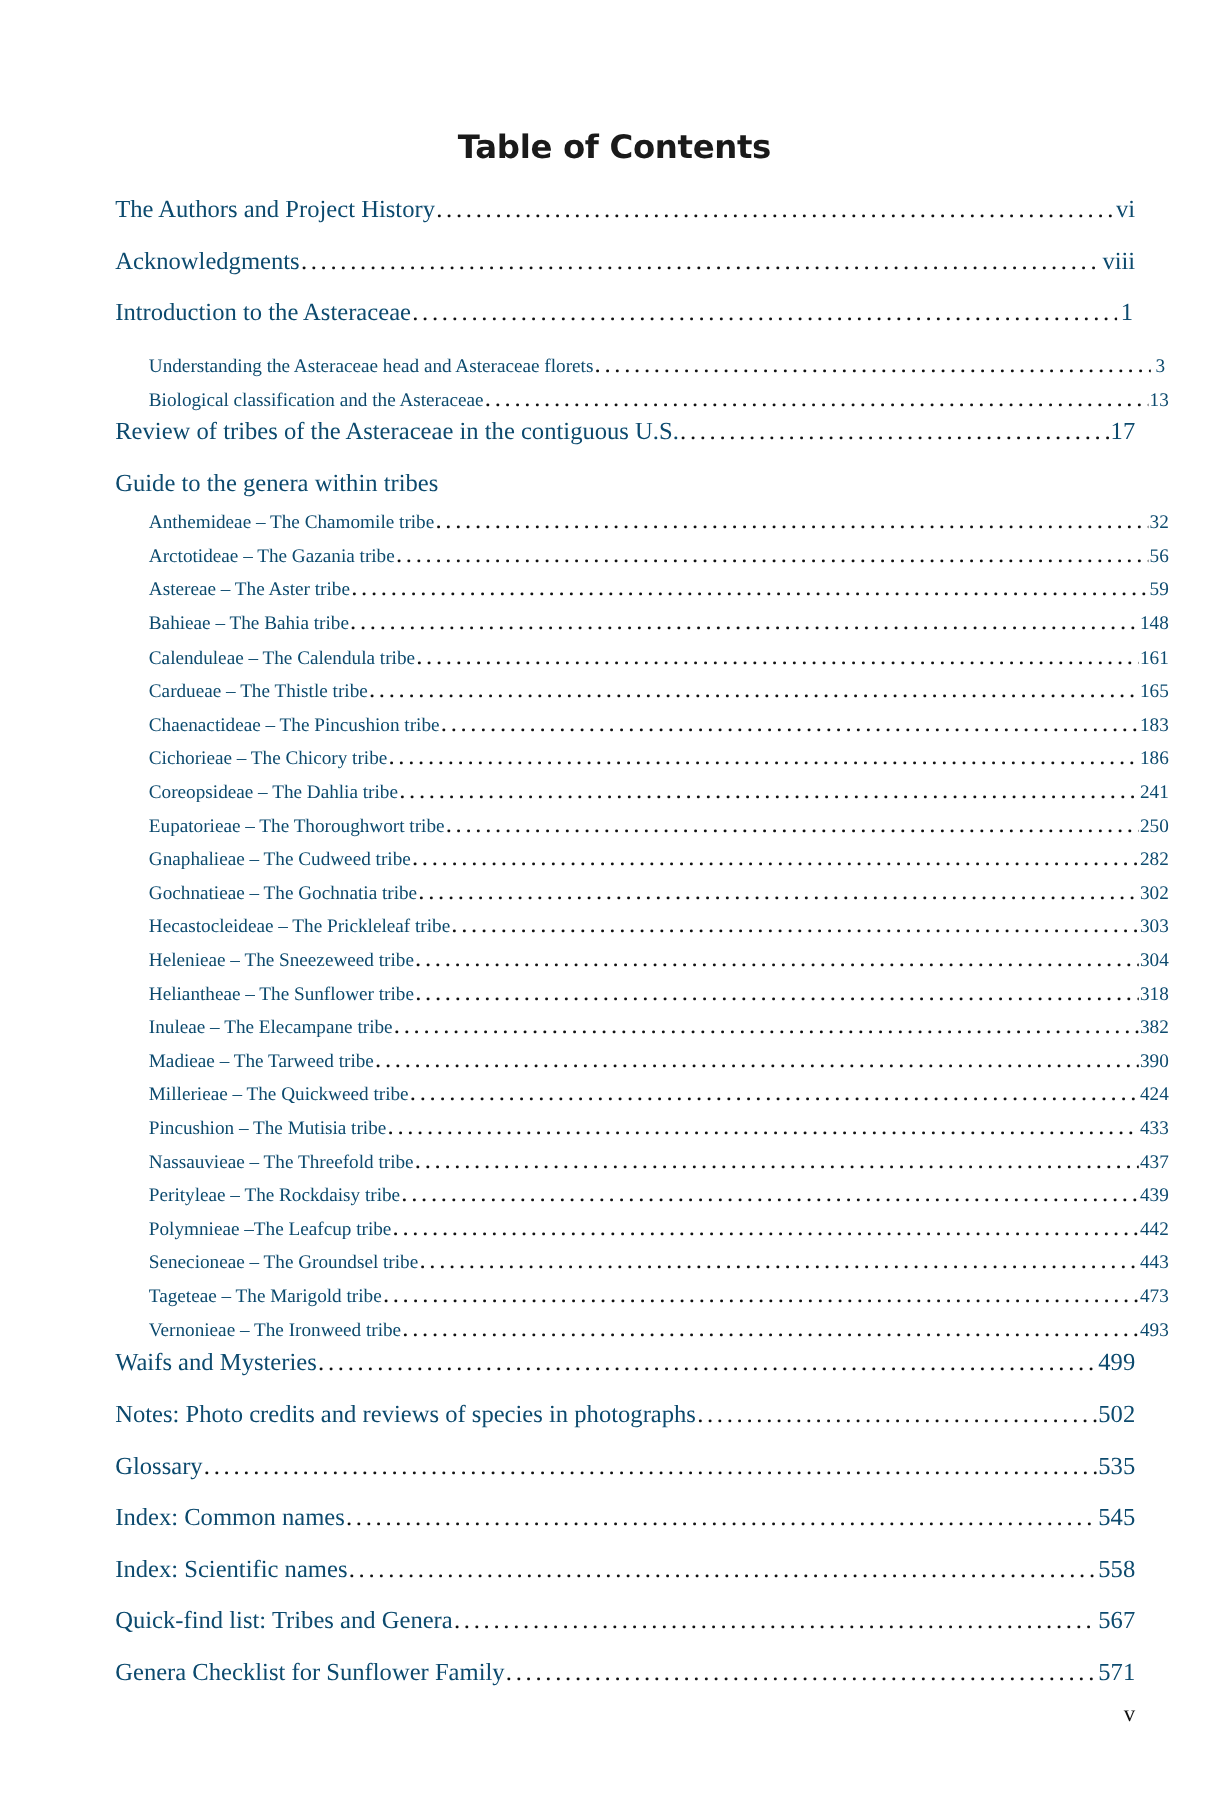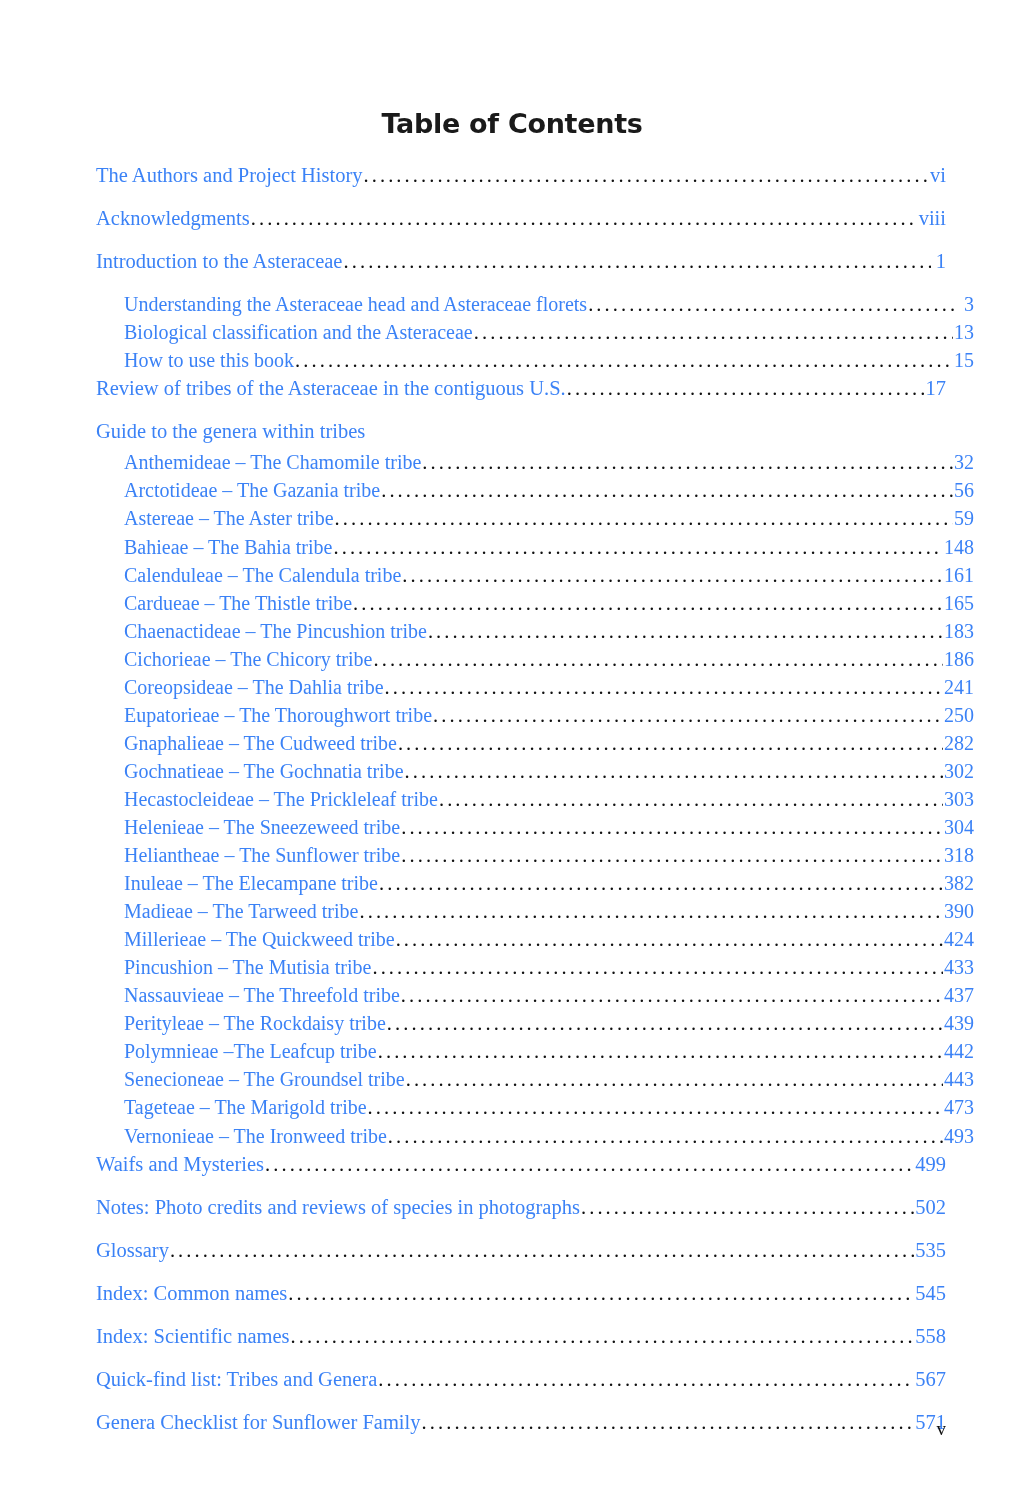--- a/index.html
+++ b/index.html
@@ -34,31 +34,31 @@
     top: 162px;
     left: 96px;
     width: 850px;
   }
   .entry {
     display: flex;
     align-items: baseline;
     width: 100%;
     font-size: 20.5px;
     line-height: 1.32;
-    color: #3b82f6;
+    color: #0c4a6e;
   }
   .entry.level-top {
     margin-top: 0;
     margin-bottom: 16px;
     padding-left: 0;
   }
   .entry.level-sub {
     margin-bottom: 1px;
     padding-left: 28px;
-    font-size: 20px;
+    font-size: 16px;
   }
   .entry.heading-only {
     font-weight: normal;
     margin-bottom: 4px;
     padding-left: 0;
   }
   .entry .label {
     white-space: pre;
     flex: 0 0 auto;
   }
@@ -70,21 +70,21 @@
     color: #111111;
     font-size: 20.5px;
     letter-spacing: 3.1px;
   }
   .entry .leader::before {
     content: " ....................................................................................................................";
   }
   .entry.no-leader .leader::before { content: ""; }
   .entry .page-no {
     flex: 0 0 auto;
-    text-align: right;
+    text-align: center;
     min-width: 14px;
     white-space: pre;
   }
   .gap-before { margin-top: 17px; }
   .folio {
     position: absolute;
     left: 0;
     top: 1418px;
     width: 946px;
     text-align: right;
@@ -118,25 +118,20 @@
       <div class="entry level-sub">
         <span class="label">Understanding the Asteraceae head and Asteraceae florets</span>
         <span class="leader"></span>
         <span class="page-no">3</span>
       </div>
       <div class="entry level-sub">
         <span class="label">Biological classification and the Asteraceae</span>
         <span class="leader"></span>
         <span class="page-no">13</span>
       </div>
-      <div class="entry level-sub">
-        <span class="label">How to use this book</span>
-        <span class="leader"></span>
-        <span class="page-no">15</span>
-      </div>
       <div class="entry level-top gap-before">
         <span class="label">Review of tribes of the Asteraceae in the contiguous U.S.</span>
         <span class="leader"></span>
         <span class="page-no">17</span>
       </div>
       <div class="entry level-top no-leader heading-only">
         <span class="label">Guide to the genera within tribes</span>
         <span class="leader"></span>
         <span class="page-no"></span>
       </div>

